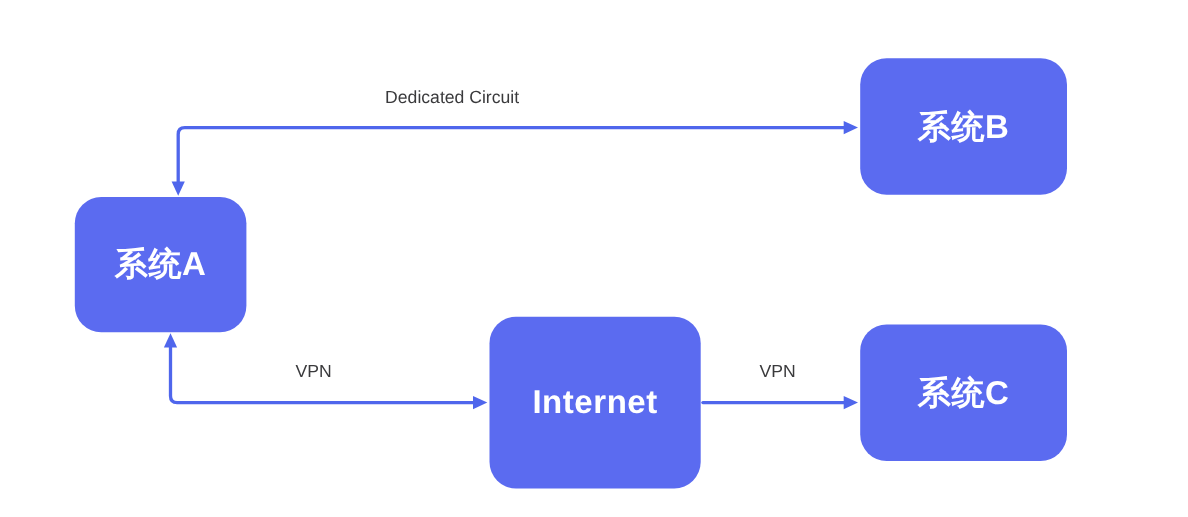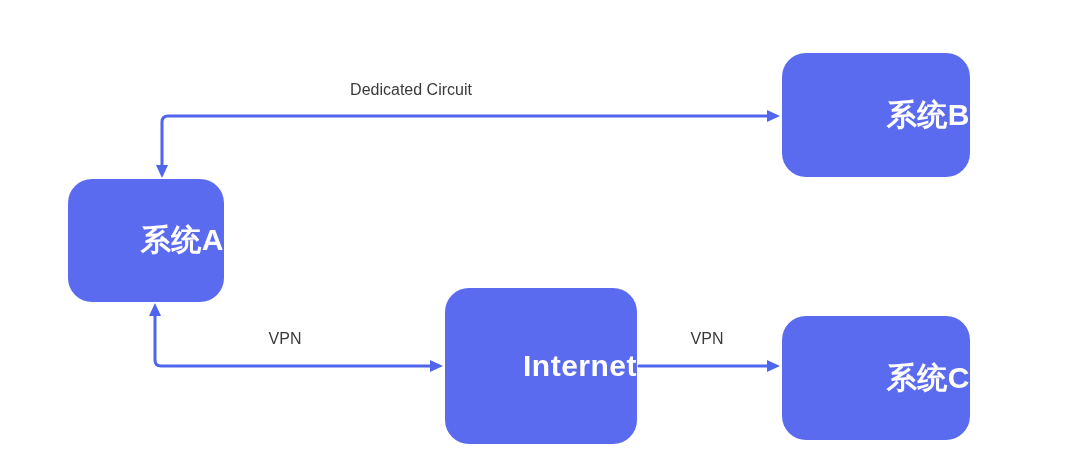--- a/index.html
+++ b/index.html
@@ -36,41 +36,41 @@
   .edge-head {
     fill: var(--arrow);
     stroke: none;
   }
   .node {
     position: absolute;
     background: var(--node-fill);
     border-radius: 24px;
     display: flex;
     align-items: center;
-    justify-content: flex-end;
+    justify-content: center;
   }
   .node-label {
     color: var(--node-text);
     font-size: 30px;
     font-weight: 600;
     letter-spacing: 0.5px;
     white-space: nowrap;
   }
   .edge-label {
     position: absolute;
     transform: translate(-50%, -50%);
     color: var(--edge-label);
     font-size: 16px;
     font-weight: 500;
     white-space: nowrap;
   }
   .node-system-a   { left: 68px;  top: 179px; width: 156px; height: 123px; }
   .node-system-b   { left: 782px; top: 53px;  width: 188px; height: 124px; }
   .node-internet   { left: 445px; top: 288px; width: 192px; height: 156px; }
-  .node-system-c   { left: 782px; top: 316px; width: 188px; height: 124px; }
+  .node-system-c   { left: 782px; top: 295px; width: 188px; height: 124px; }
   .label-dedicated { left: 411px; top: 90px;  }
   .label-vpn-left  { left: 285px; top: 339px; }
   .label-vpn-right { left: 707px; top: 339px; }
 </style>
 </head>
 <body>
 
 <div class="canvas">
 
   <svg class="edges-svg" viewBox="0 0 1080 470" xmlns="http://www.w3.org/2000/svg">

